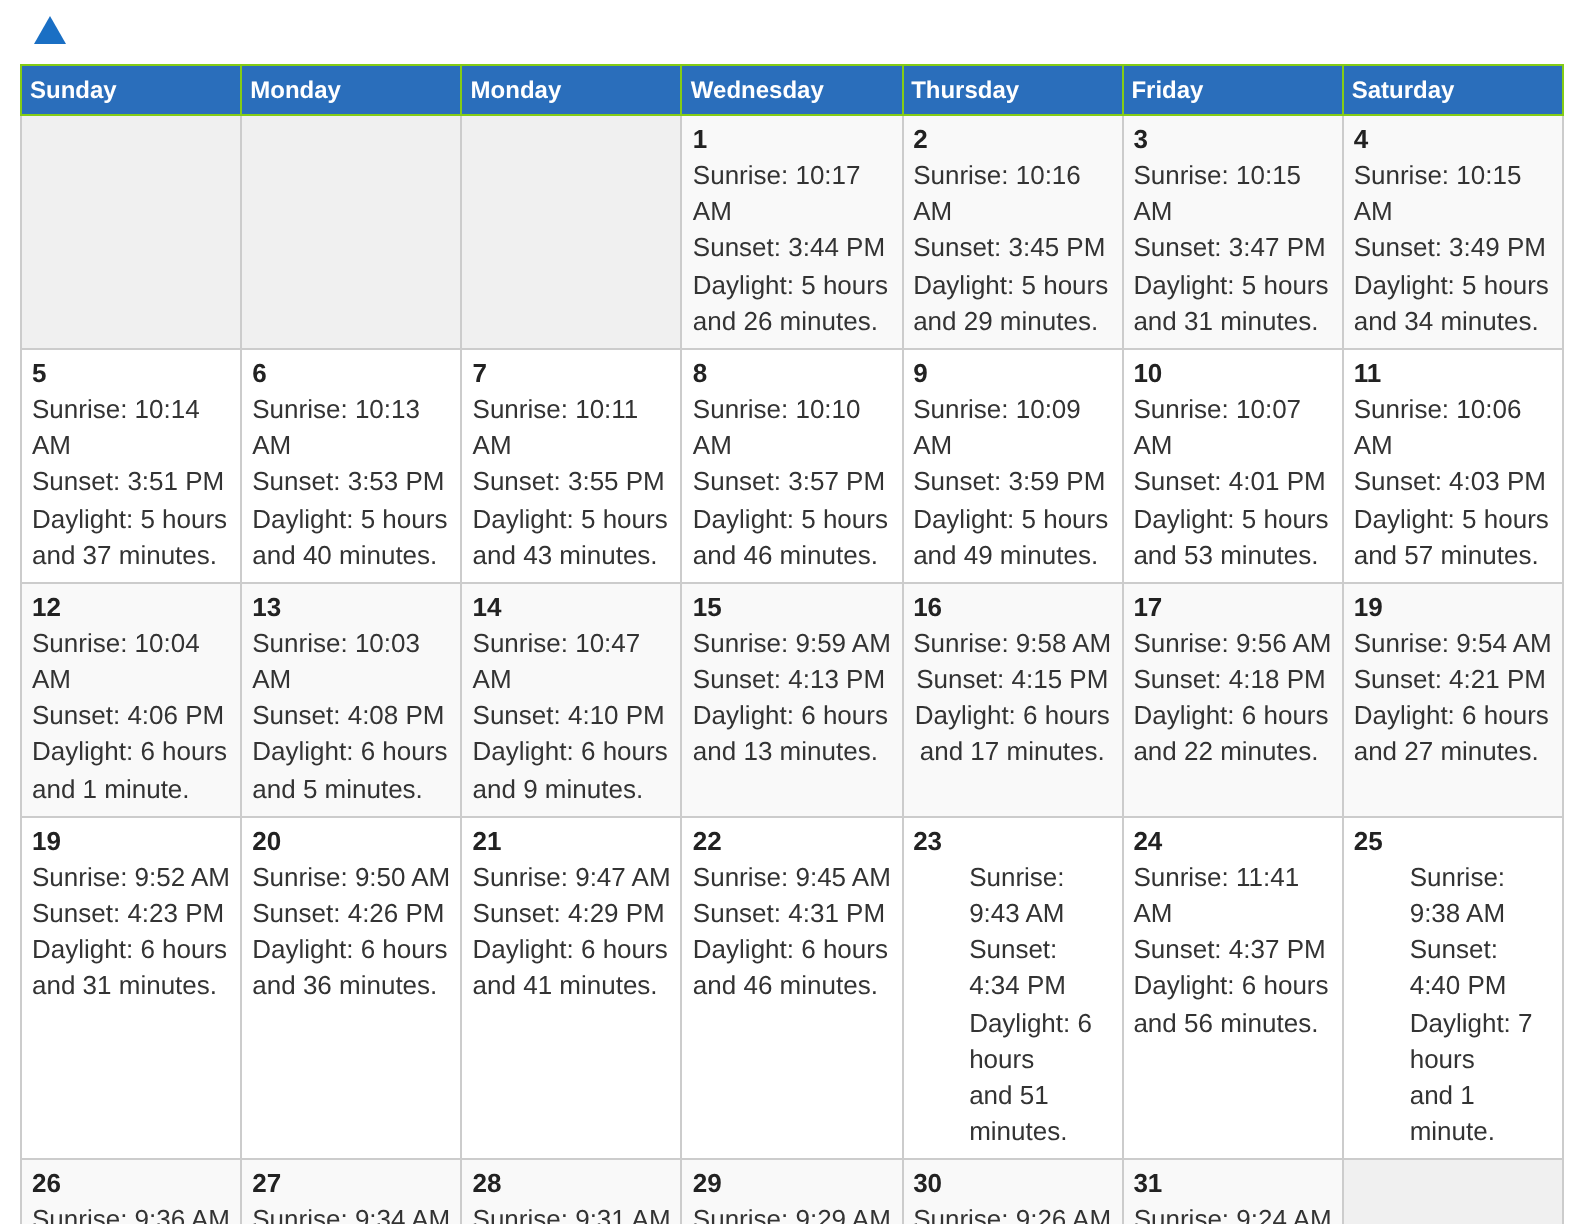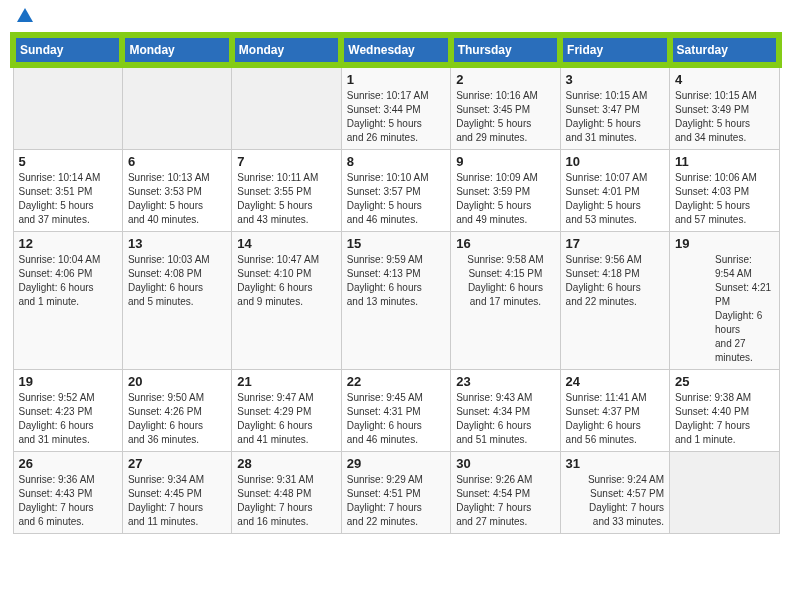--- a/index.html
+++ b/index.html
@@ -46,21 +46,21 @@
       border-collapse: collapse;
       table-layout: fixed;
     }
     .calendar-table th {
       background: #2a6ebb;
       color: #fff;
       font-size: 12px;
       font-weight: bold;
       padding: 5px 4px;
       text-align: left;
-      border: 6px solid #84cc16;
+      border: 1px solid #84cc16;
     }
     .calendar-table td {
       vertical-align: top;
       padding: 4px 5px;
       font-size: 10px;
       color: #333;
       border: 1px solid #ccc;
       height: 80px;
       background: #fff;
     }
@@ -71,21 +71,21 @@
       background: #ffffff;
     }
     .day-number {
       font-size: 13px;
       font-weight: bold;
       color: #222;
       display: block;
       margin-bottom: 2px;
     }
     .day-info {
-      font-size: 10px;
+      font-size: 13px;
       color: #333;
       line-height: 1.4;
     }
     .empty-cell {
       background: #f0f0f0 !important;
     }
     .logo-wrapper {
       display: flex;
       align-items: center;
     }
@@ -265,21 +265,21 @@
           </td>
           <td>
             <span class="day-number">17</span>
             <div class="day-info" style="white-space: pre-line;">Sunrise: 9:56 AM
 Sunset: 4:18 PM
 Daylight: 6 hours
 and 22 minutes.</div>
           </td>
           <td>
             <span class="day-number">19</span>
-            <div class="day-info" style="white-space: pre-line; margin-left: 40px;">Sunrise: 9:54 AM
+            <div class="day-info" style="white-space: pre-line;">Sunrise: 9:54 AM
 Sunset: 4:21 PM
 Daylight: 6 hours
 and 27 minutes.</div>
           </td>
         </tr>
         <tr>
           <td>
             <span class="day-number">19</span>
             <div class="day-info" style="white-space: pre-line;">Sunrise: 9:52 AM
 Sunset: 4:23 PM
@@ -302,35 +302,35 @@
           </td>
           <td>
             <span class="day-number">22</span>
             <div class="day-info" style="white-space: pre-line;">Sunrise: 9:45 AM
 Sunset: 4:31 PM
 Daylight: 6 hours
 and 46 minutes.</div>
           </td>
           <td>
             <span class="day-number">23</span>
-            <div class="day-info" style="white-space: pre-line;">Sunrise: 9:43 AM
+            <div class="day-info" style="white-space: pre-line; margin-left: 28px;">Sunrise: 9:43 AM
 Sunset: 4:34 PM
 Daylight: 6 hours
 and 51 minutes.</div>
           </td>
           <td>
             <span class="day-number">24</span>
             <div class="day-info" style="white-space: pre-line;">Sunrise: 11:41 AM
 Sunset: 4:37 PM
 Daylight: 6 hours
 and 56 minutes.</div>
           </td>
           <td>
             <span class="day-number">25</span>
-            <div class="day-info" style="white-space: pre-line;">Sunrise: 9:38 AM
+            <div class="day-info" style="white-space: pre-line; margin-left: 28px;">Sunrise: 9:38 AM
 Sunset: 4:40 PM
 Daylight: 7 hours
 and 1 minute.</div>
           </td>
         </tr>
         <tr>
           <td>
             <span class="day-number">26</span>
             <div class="day-info" style="white-space: pre-line;">Sunrise: 9:36 AM
 Sunset: 4:43 PM

